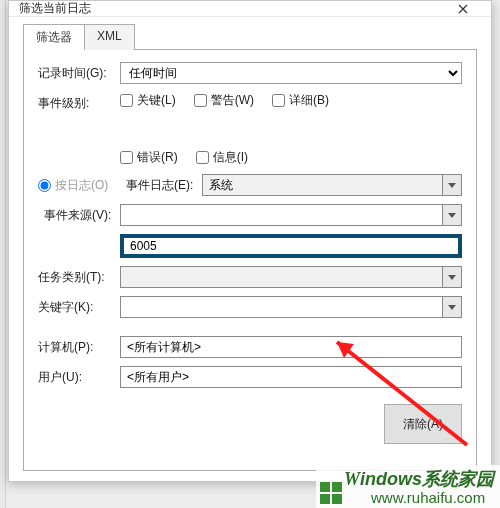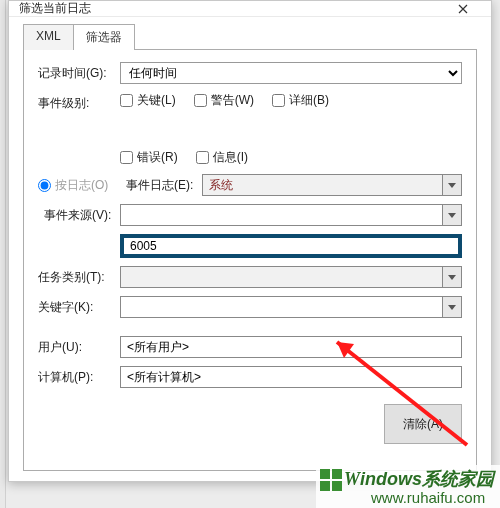--- a/index.html
+++ b/index.html
@@ -163,40 +163,40 @@
     overflow: hidden;
     white-space: nowrap;
   }
   .ddbtn {
     width: 20px; height: 22px;
     border: 1px solid #888;
     background: #e8e8e8;
     display: flex; align-items: center; justify-content: center;
   }
   .ddbtn svg { width: 8px; height: 5px; }
-  .dd-disabled .ddfield { background: #f1f1f1; color: #7f1d1d; }
+  .dd-disabled .ddfield { background: #f1f1f1; color: #000000; }
 
   .spacer-sm { height: 2px; }
 
   
   .arrow {
     position: absolute;
     right: 28px;
     bottom: 58px;
     width: 160px;
     height: 120px;
     pointer-events: none;
   }
 
   .watermark {
     position: absolute;
     right: 0;
     bottom: 0;
     display: flex;
-    align-items: flex-start;
+    align-items: flex-end;
     background: rgba(255,255,255,0.85);
     padding: 2px 6px 2px 2px;
     font-size: 18px;
     font-weight: bold;
     font-style: italic;
     color: #2a6e24;
     gap: 0;
   }
   .watermark .wlogo {
     width: 26px; height: 26px;
@@ -221,22 +221,22 @@
   <div class="titlebar">
     <span class="title">筛选当前日志</span>
     <div class="close">
       <svg viewBox="0 0 10 10" width="10" height="10">
           <path d="M1 1 L9 9 M9 1 L1 9" stroke="#333" stroke-width="1.2"></path>
         </svg>
     </div>
   </div>
 
   <div class="tabstrip">
+    <div class="tab active">筛选器</div>
     <div class="tab inactive">XML</div>
-    <div class="tab active">筛选器</div>
   </div>
 
   <div class="tabpage">
 
     <div class="row">
       <div class="label">记录时间(G):</div>
       <select class="combo">
         <option>任何时间</option>
       </select>
     </div>
@@ -324,27 +324,27 @@
           <svg viewBox="0 0 8 5">
               <path d="M0 0 L4 5 L8 0 Z" fill="#555"></path>
             </svg>
         </div>
       </div>
     </div>
 
     <div class="spacer-sm"></div>
 
     <div class="row">
+      <div class="label">计算机(P):</div>
+      <input class="textin" type="text" value="&lt;所有计算机&gt;" style="">
+    </div>
+
+    <div class="row">
       <div class="label">用户(U):</div>
       <input class="textin" type="text" value="&lt;所有用户&gt;" style="">
-    </div>
-
-    <div class="row">
-      <div class="label">计算机(P):</div>
-      <input class="textin" type="text" value="&lt;所有计算机&gt;" style="">
     </div>
 
     <div class="btnbar">
       <button class="btn">清除(A)</button>
     </div>
 
   </div>
 </div>
 
 <svg class="arrow" viewBox="0 0 160 120">

